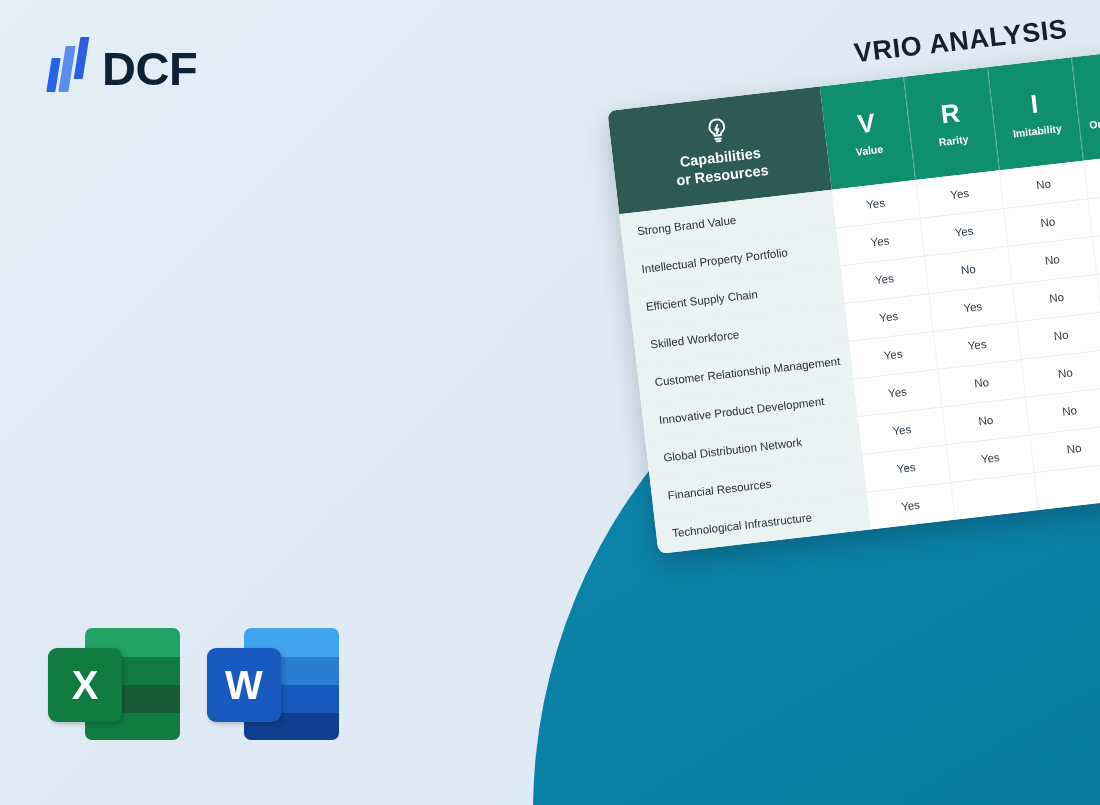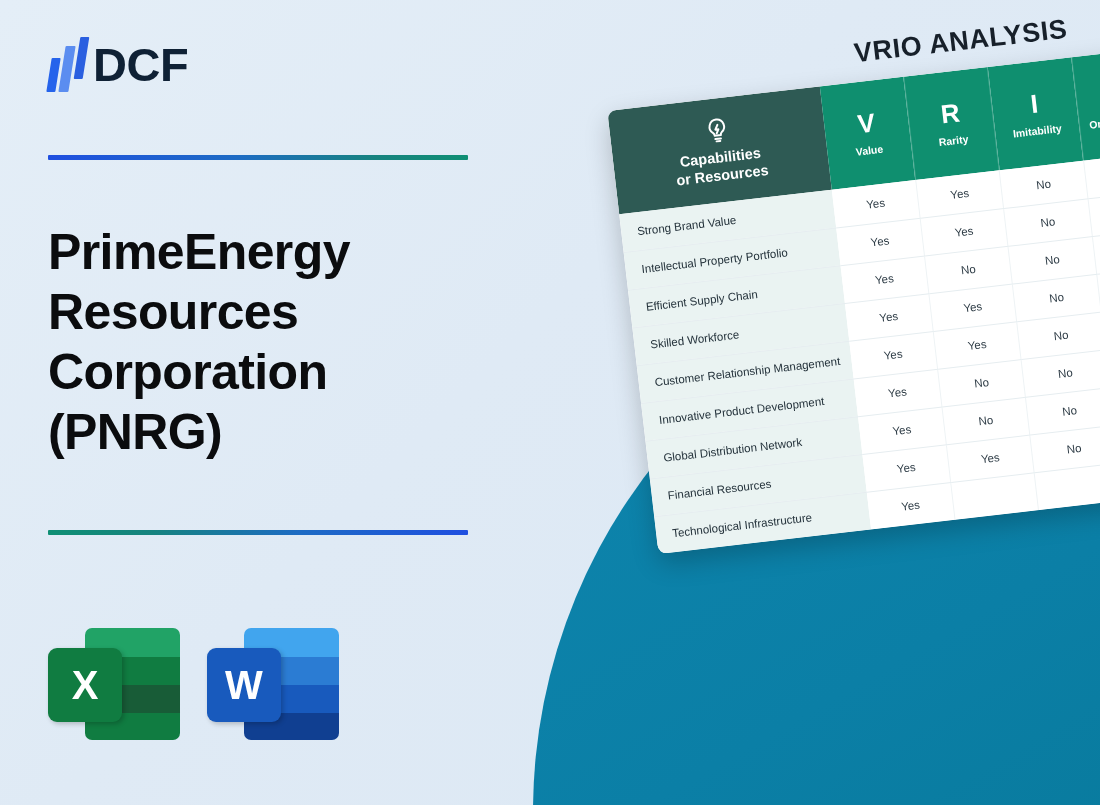--- a/index.html
+++ b/index.html
@@ -29,22 +29,22 @@
     border-radius: 50%;
     background: linear-gradient(150deg, #0e86ae 0%, #0b7fa6 35%, #067694 75%, #046b88 100%);
   }
 
   
   #logo {
     position: absolute;
     left: 47px;
     top: 36px;
     display: flex;
-    align-items: center;
-    gap: 2px;
+    align-items: flex-end;
+    gap: 11px;
   }
   #logo-mark {
     position: relative;
     width: 44px;
     height: 56px;
   }
   #logo-mark i {
     position: absolute;
     display: block;
     border-radius: 1px;
@@ -209,25 +209,20 @@
 
   <div id="logo">
     <div id="logo-mark">
       <i class="b1"></i>
         <i class="b2"></i>
         <i class="b3"></i>
     </div>
     <div id="logo-text">DCF</div>
   </div>
 
-  <div id="left-panel">
-    <div class="divider top"></div>
-    <h1 id="page-title">PrimeEnergy Resources Corporation (PNRG)</h1>
-    <div class="divider bottom"></div>
-  </div>
 
   <div id="office-icons">
     <div class="office-icon excel">
       <div class="sheet">
         <span></span>
           <span></span>
           <span></span>
           <span></span>
       </div>
       <div class="badge">X</div>

